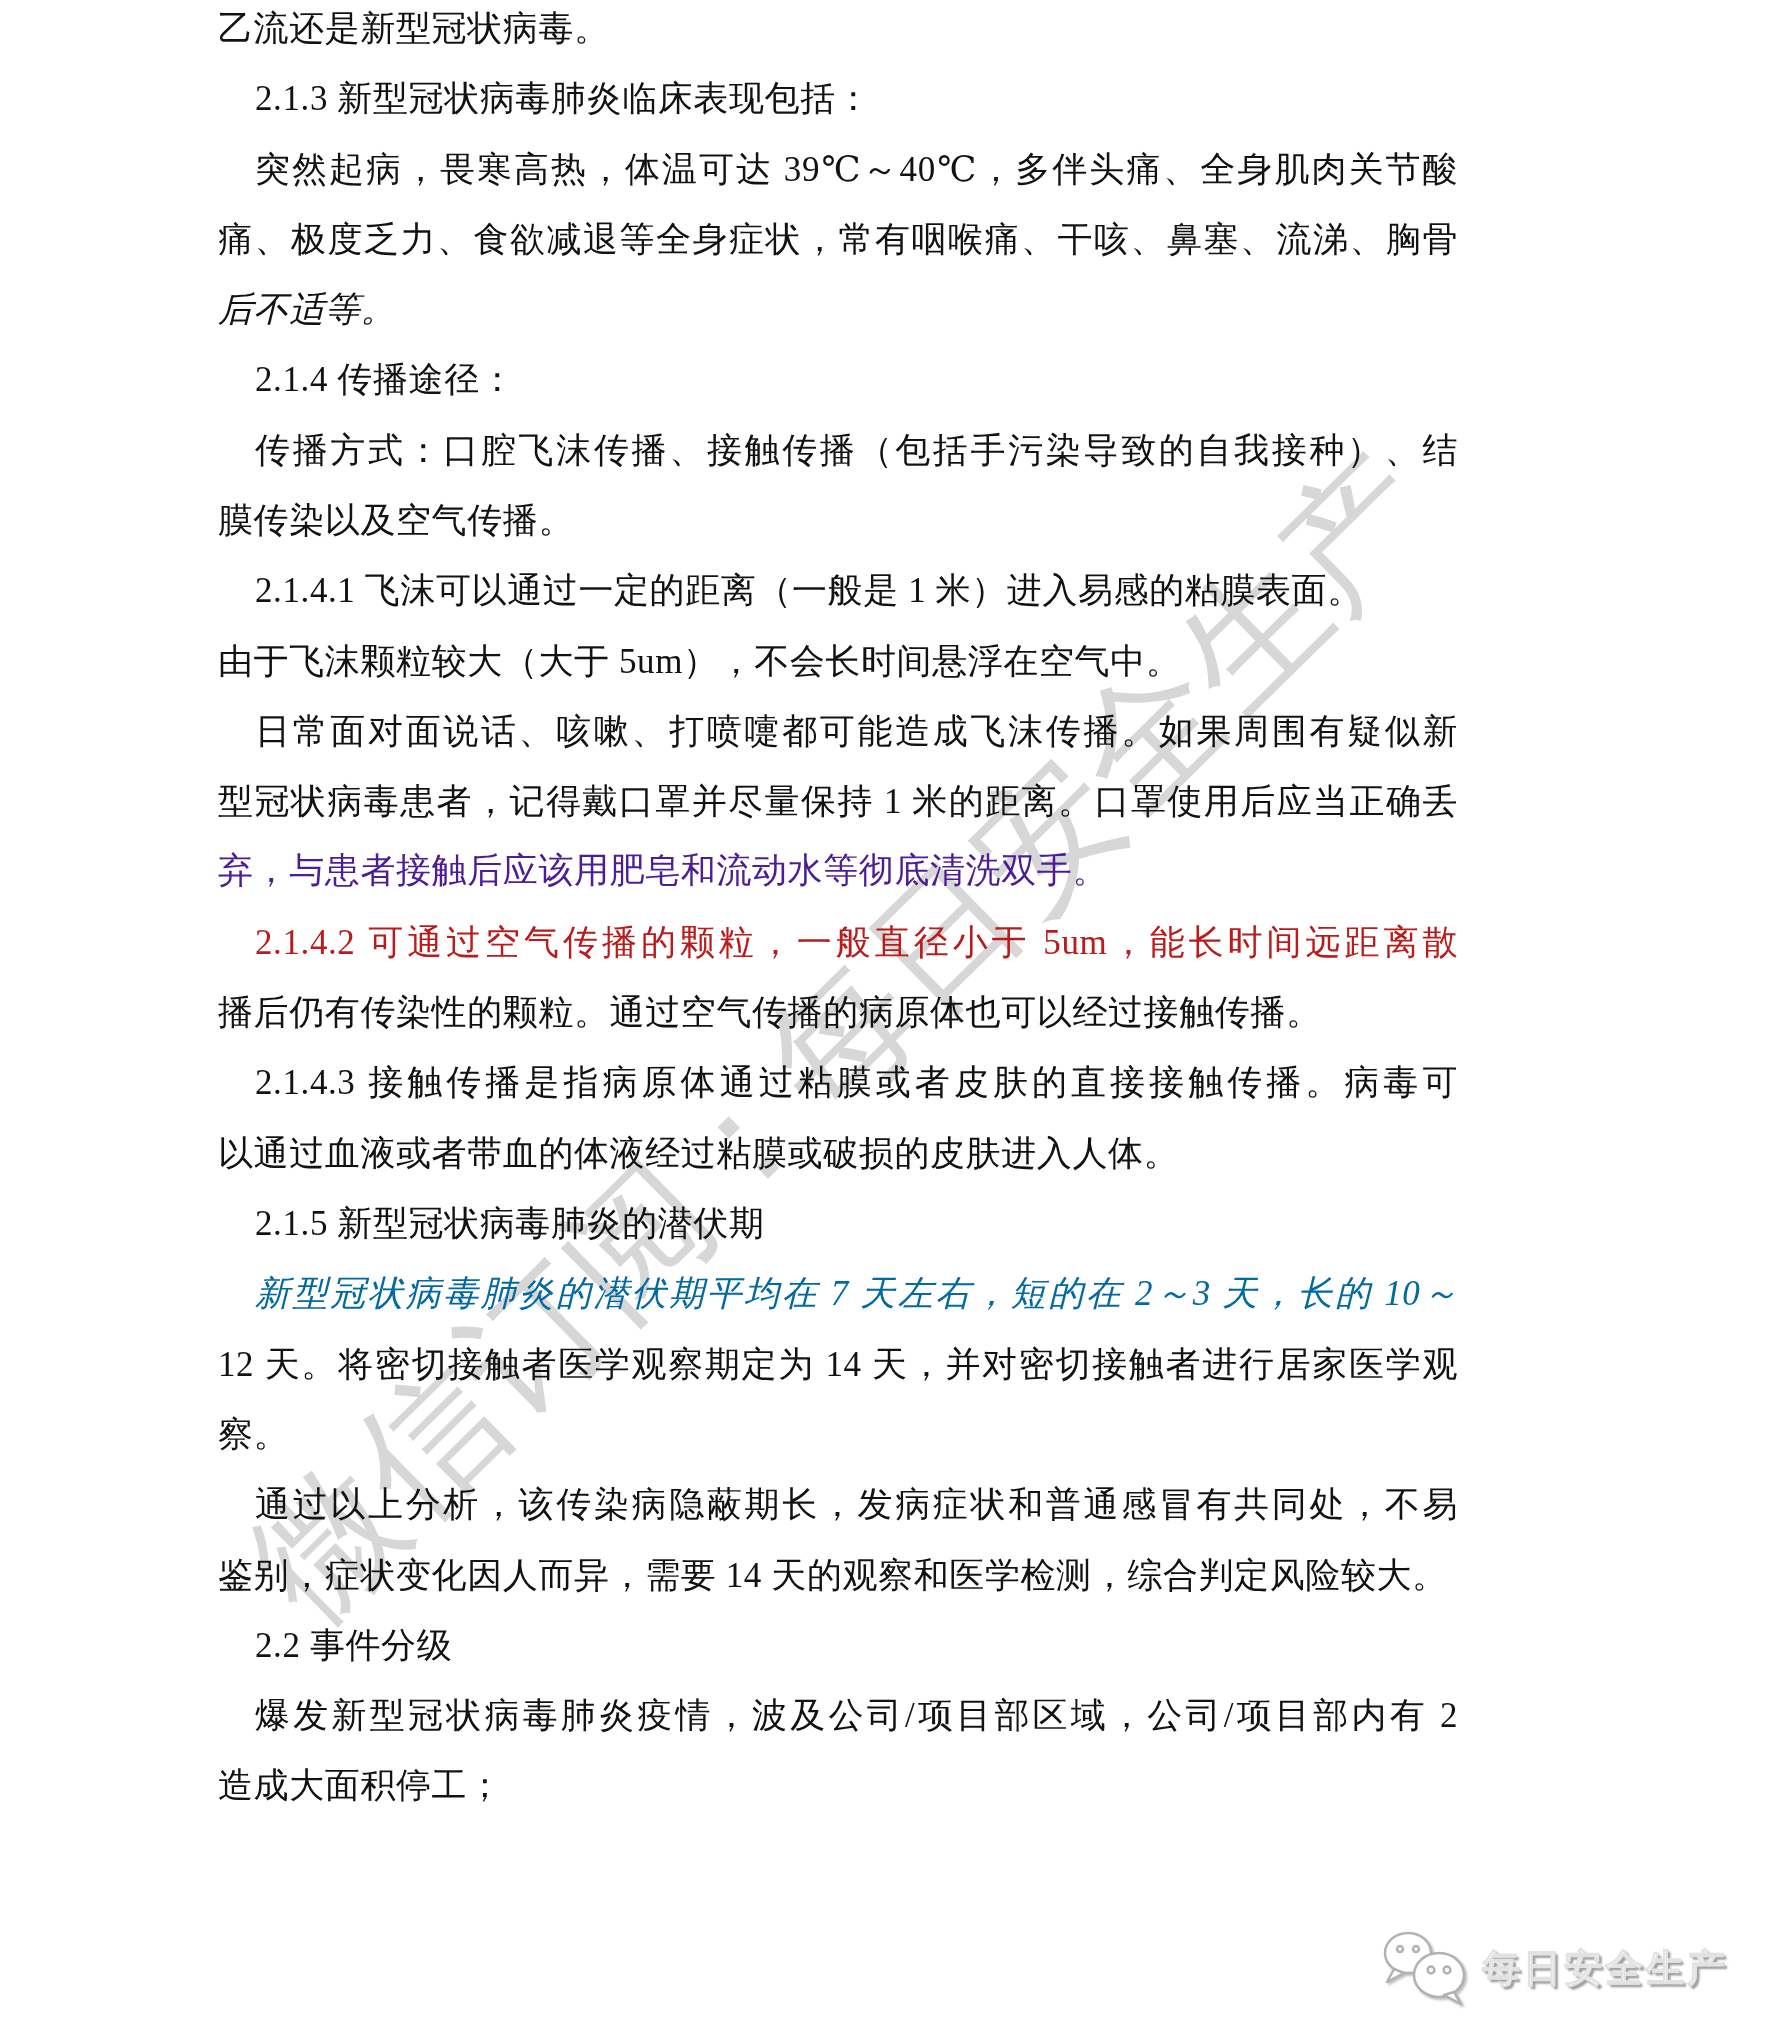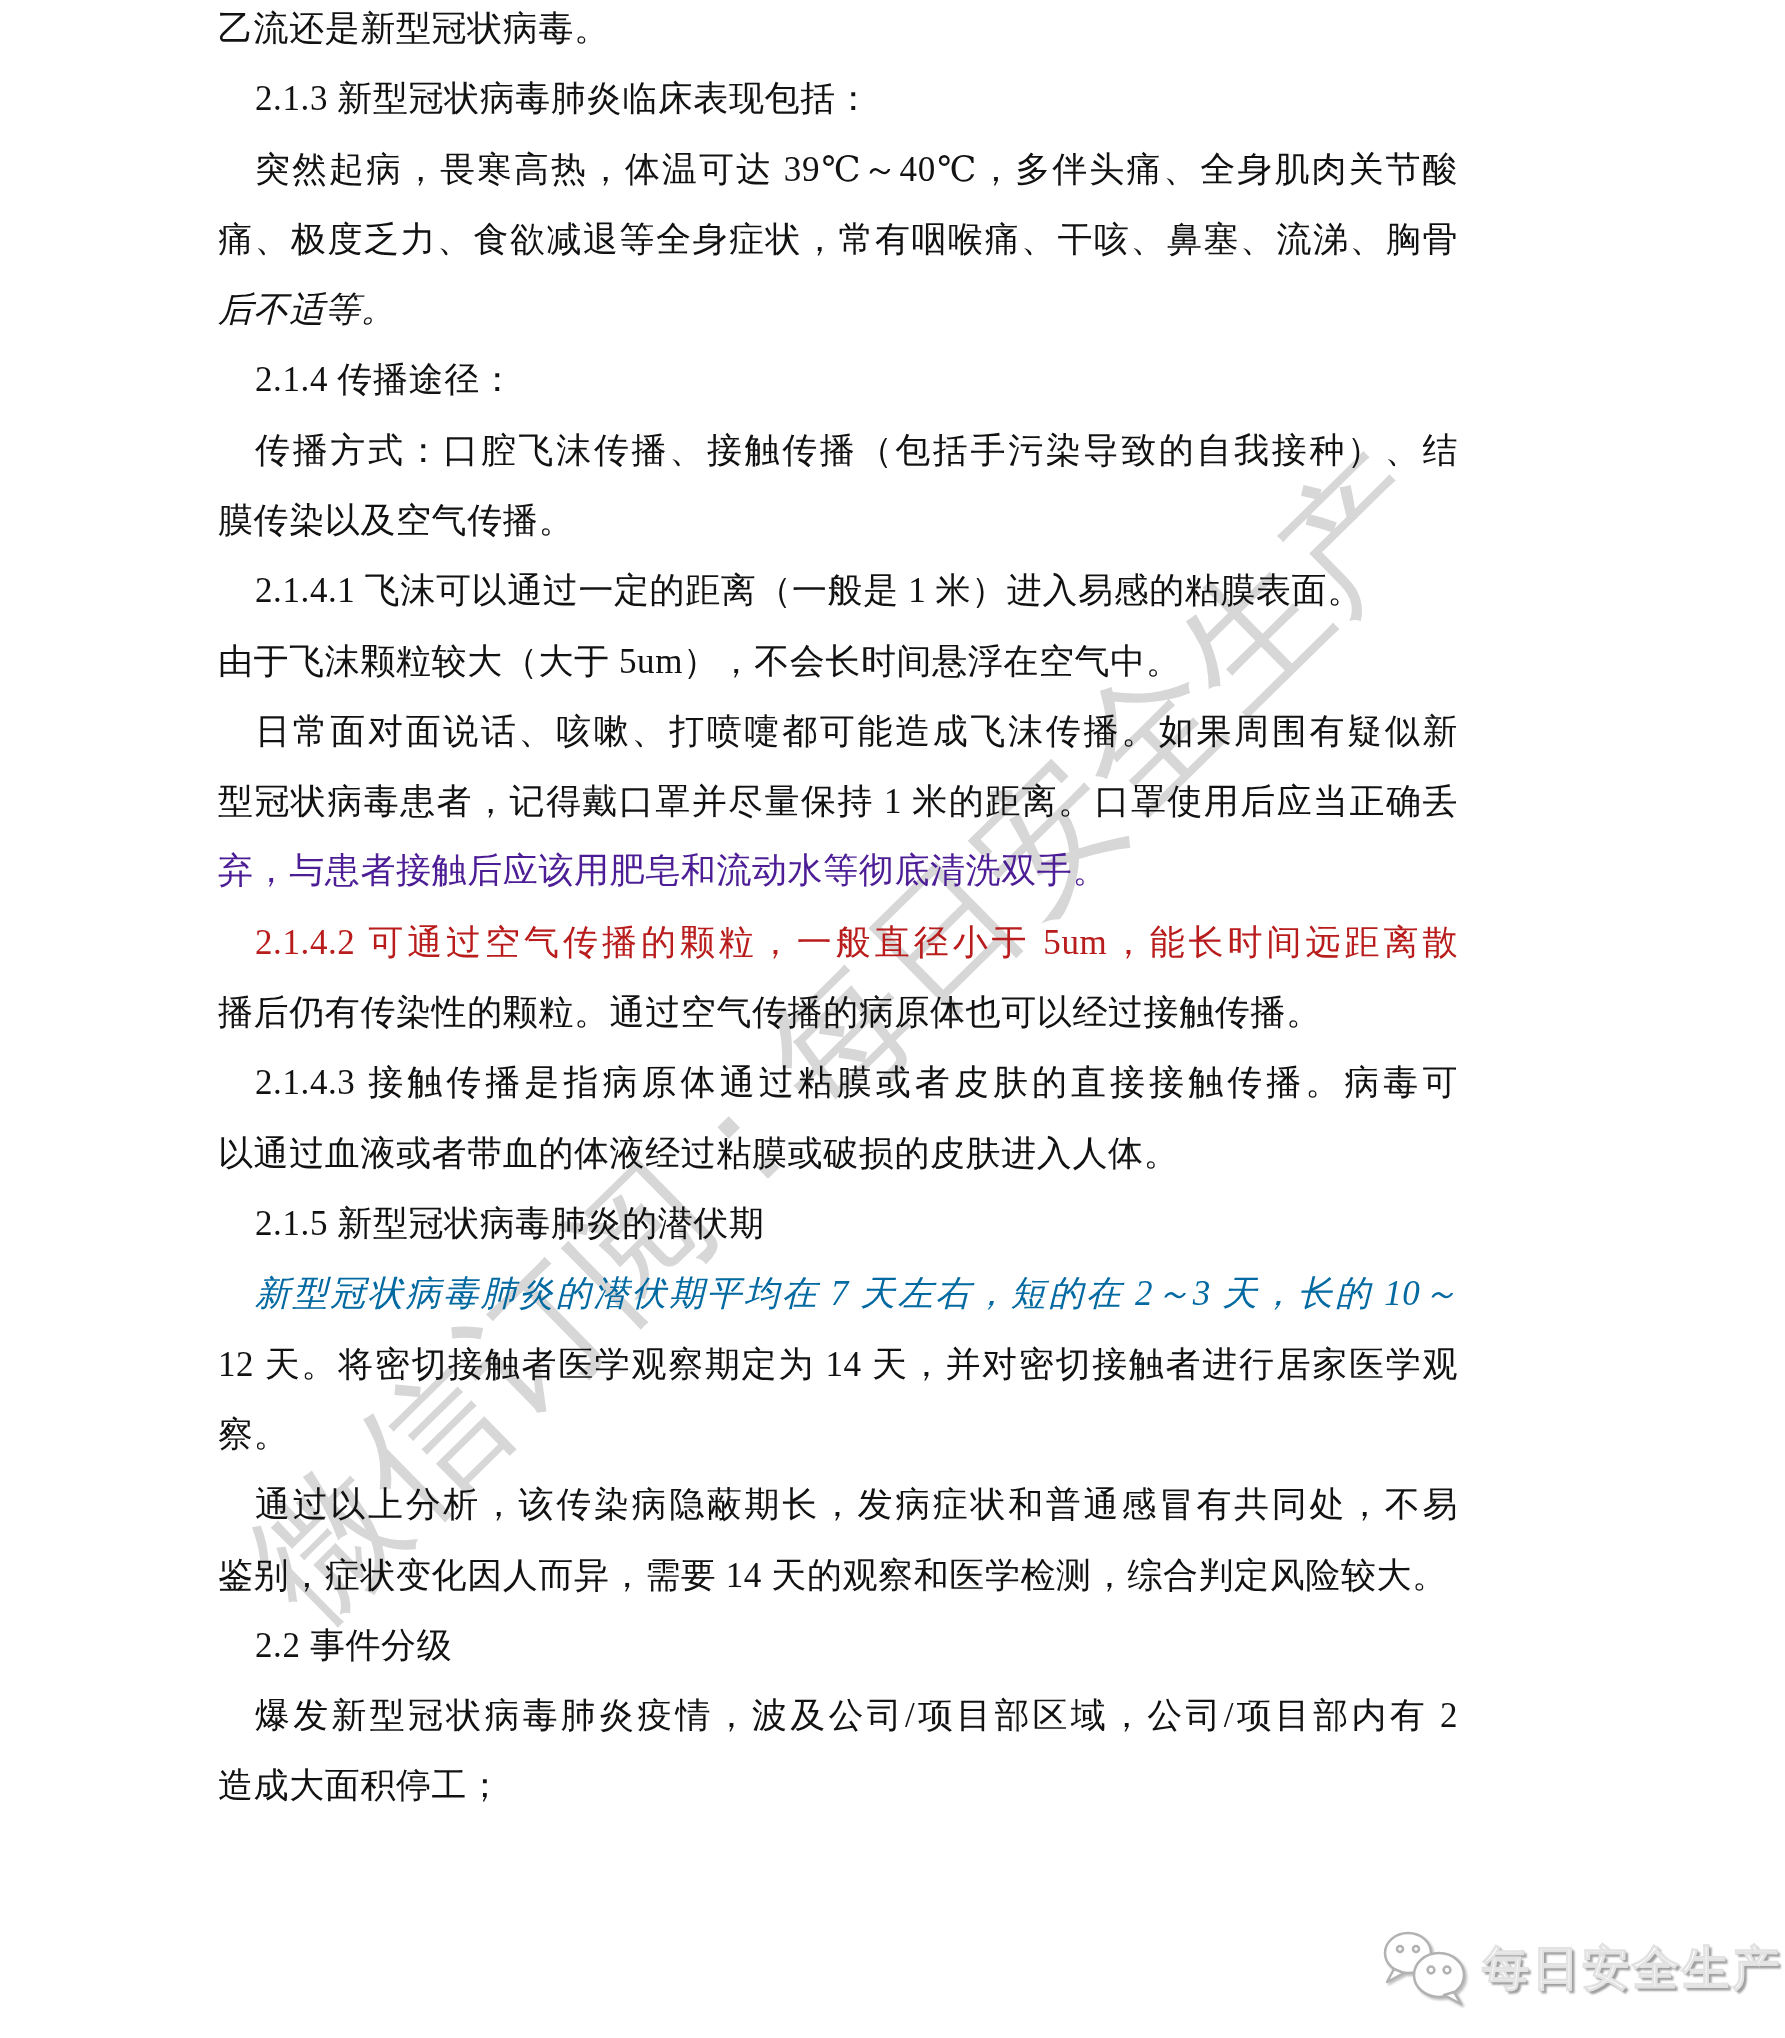--- a/index.html
+++ b/index.html
@@ -48,21 +48,21 @@
     left: 1376px; top: 1930px;
     display: flex;
     align-items: center;
     gap: 6px;
   }
   .brand .icon-wrap {
     width: 100px; height: 76px;
     filter: drop-shadow(2px 2px 1px #c0c0c0);
   }
   .brand-label {
-    font-size: 47px;
+    font-size: 38px;
     font-weight: 700;
     letter-spacing: 3px;
     color: #ffffff;
     -webkit-text-stroke: 1px #e2e2e2;
     text-shadow: 3px 3px 2px #9f9f9f, 1px 1px 1px #bdbdbd;
     white-space: nowrap;
   }
 </style>
 </head>
 <body style="background: rgb(255, 255, 255);">

